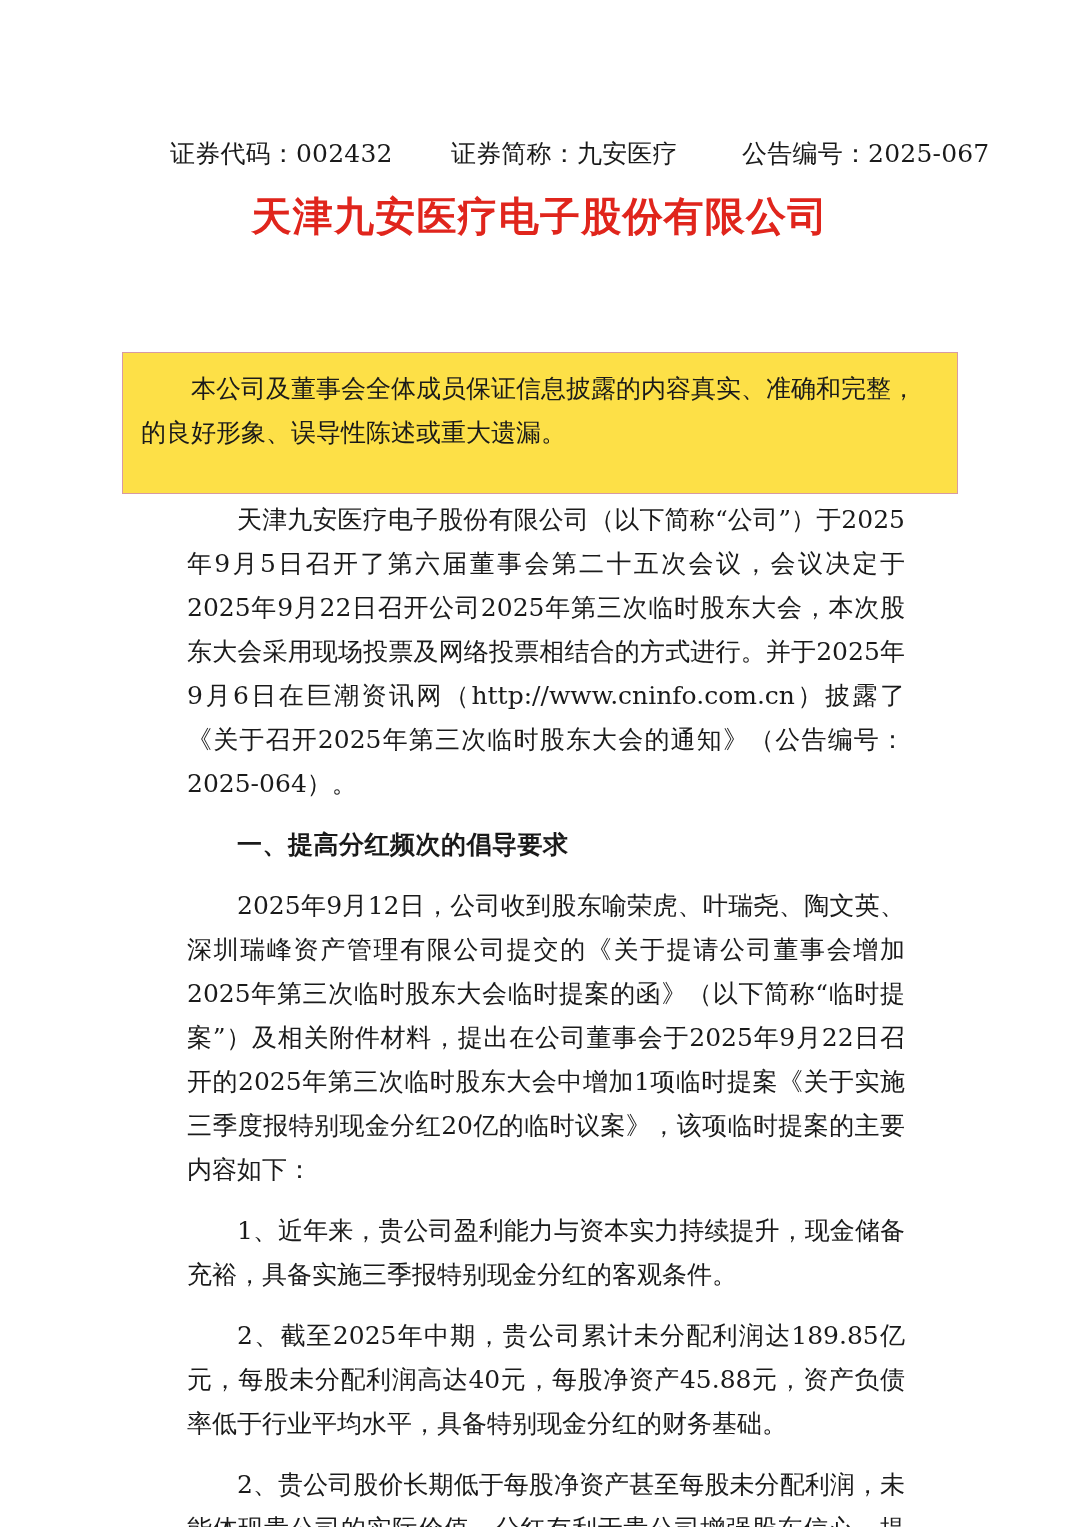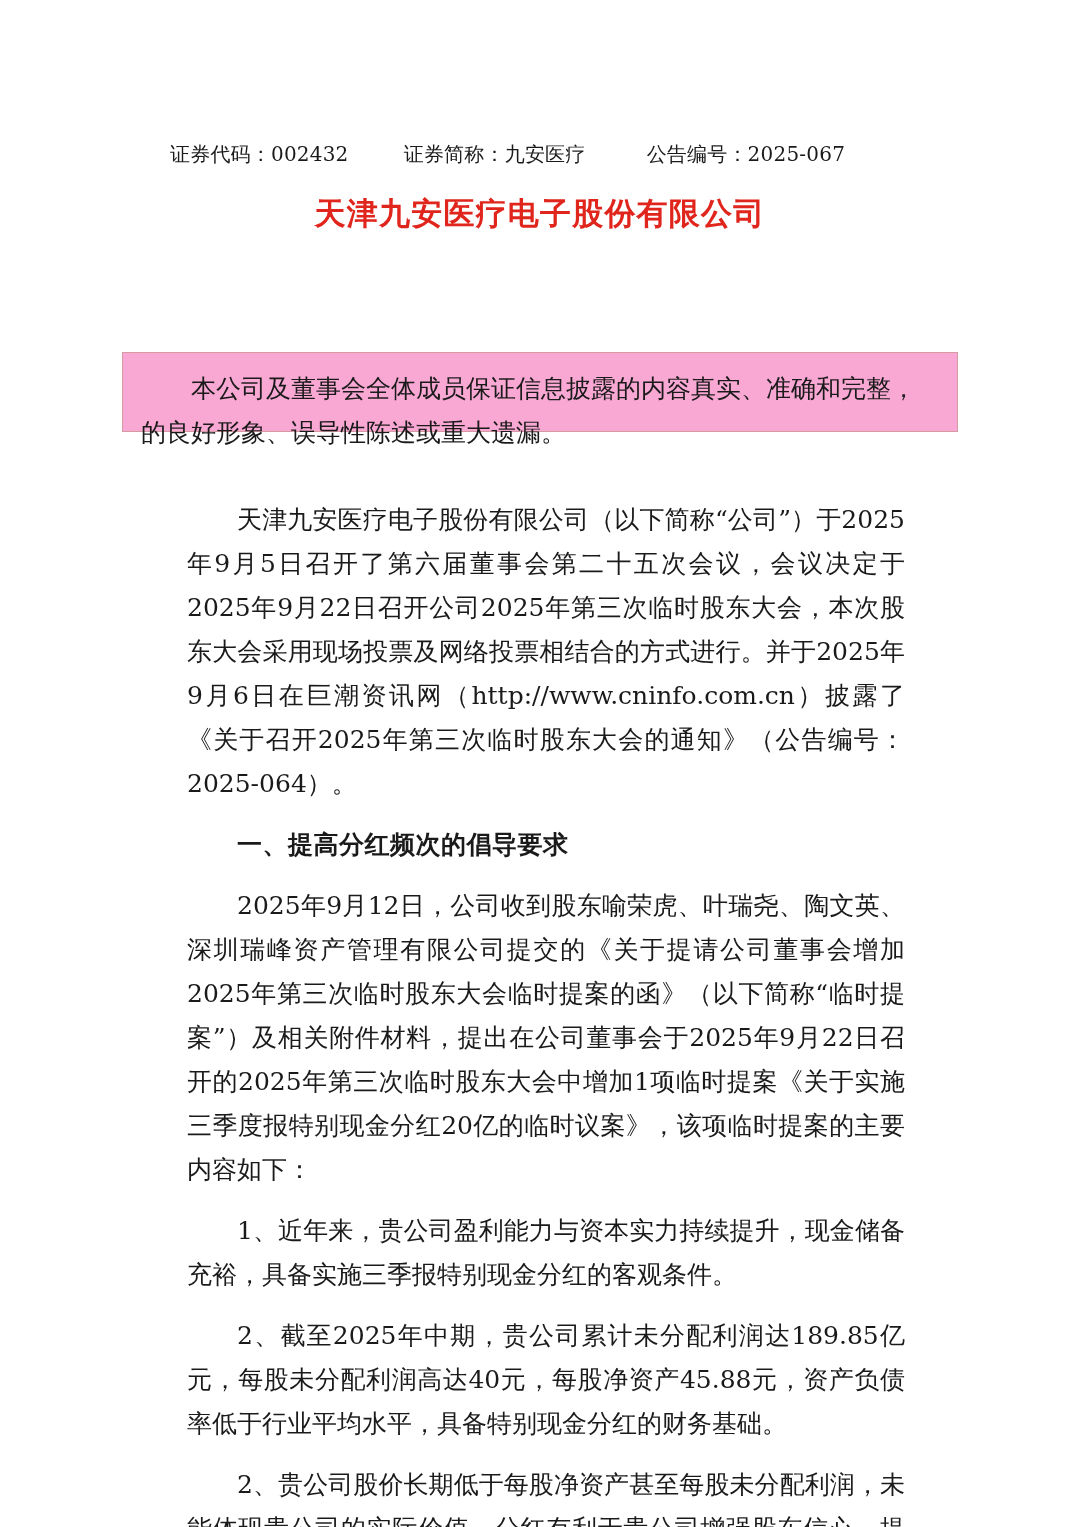--- a/index.html
+++ b/index.html
@@ -24,57 +24,57 @@
     box-sizing: border-box;
     padding: 0;
   }
 
   
   .code-line {
     position: absolute;
     left: 170px;
     top: 136px;
     width: 760px;
-    font-size: 20px;
+    font-size: 25px;
     line-height: 36px;
     letter-spacing: 0.2px;
     white-space: nowrap;
     color: #1a1a1a;
   }
   .code-line .seg { display: inline-block; }
   .code-line .gap-a { display: inline-block; width: 42px; }
   .code-line .gap-b { display: inline-block; width: 48px; }
 
   
   .title-block {
     position: absolute;
     left: 0;
     top: 192px;
     width: 1080px;
     text-align: center;
   }
   .title-line {
-    font-family: Liberation Mono, monospace;
+    font-family: Liberation Sans, sans-serif;
     font-weight: bold;
-    font-size: 31px;
+    font-size: 40px;
     line-height: 48px;
     color: #e0251c;
     letter-spacing: 1.2px;
   }
 
   
   .disclaimer {
     position: absolute;
     left: 122px;
     top: 352px;
     width: 836px;
-    height: 80px;
+    height: 142px;
     box-sizing: border-box;
     border: 1px solid #d79aa3;
-    background: #f9a8d4;
+    background: #fde047;
     padding: 14px 18px 0 18px;
   }
   .disclaimer p {
     margin: 0;
     font-size: 25px;
     line-height: 44px;
     text-align: justify;
     text-align-last: left;
     text-justify: inter-ideograph;
     color: #1a1a1a;

